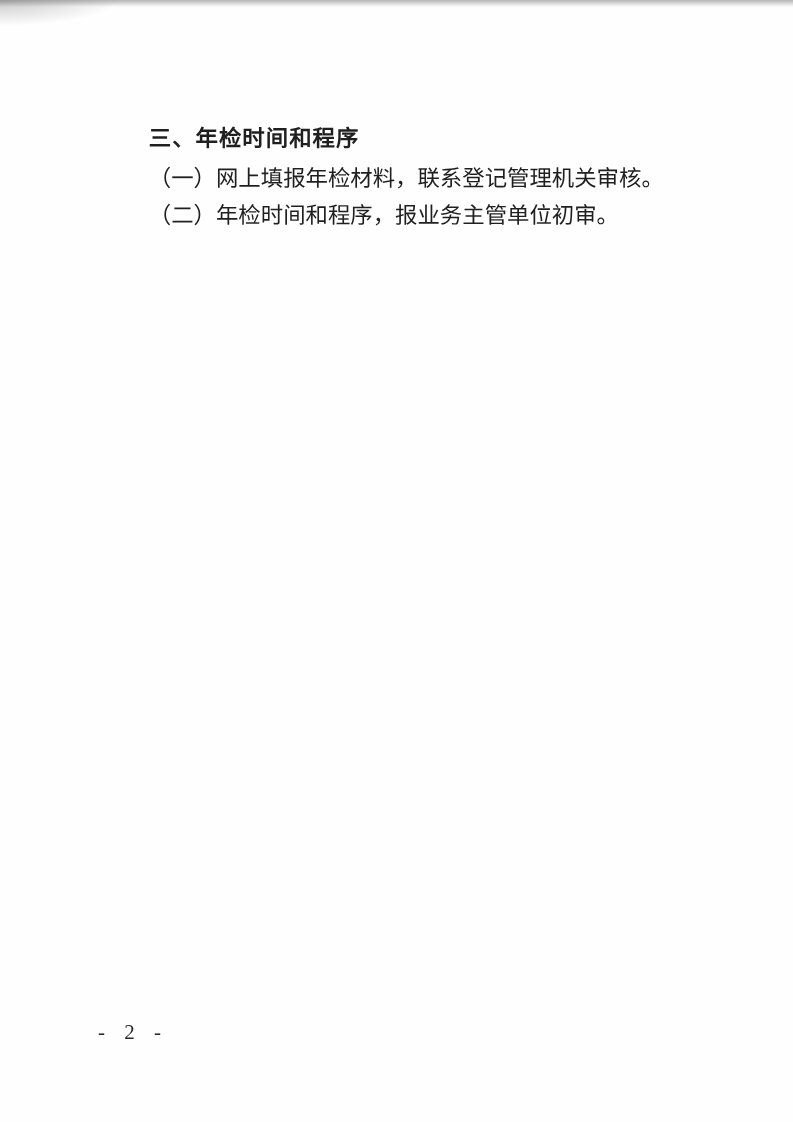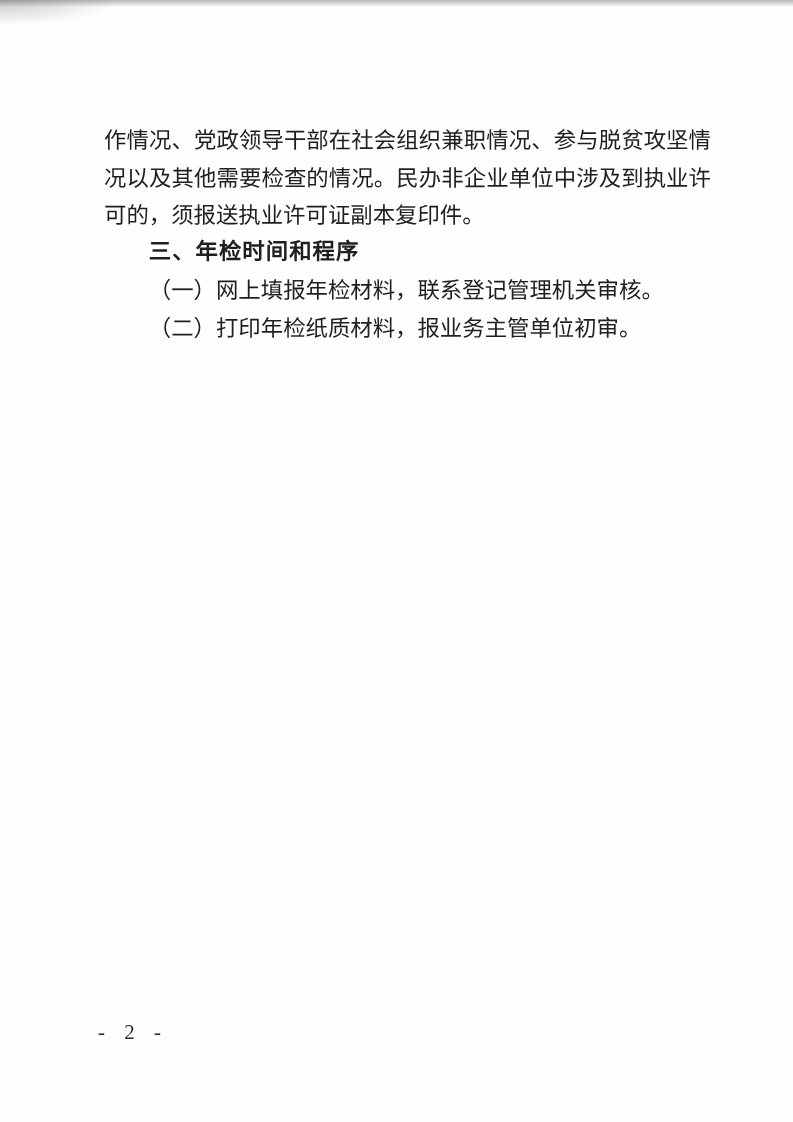--- a/index.html
+++ b/index.html
@@ -74,21 +74,20 @@
 </style>
 </head>
 <body>
 
 <div class="page">
 
   <div class="scan-shadow-top"></div>
   <div class="scan-shadow-topleft"></div>
 
   <div class="document-body">
-    <p class="continued">作情况、党政领导干部在社会组织兼职情况、参与脱贫攻坚情况以及其他需要检查的情况。民办非企业单位中涉及到执业许可的，须报送执业许可证副本复印件。</p>
     <p class="heading-hei">三、年检时间和程序</p>
     <p class="heading-kai">（一）网上填报年检材料，联系登记管理机关审核。</p>
-    <p class="heading-kai">（二）打印年检纸质材料，报业务主管单位初审。</p>
+    <p class="heading-kai">（二）年检时间和程序，报业务主管单位初审。</p>
   </div>
 
   <div class="page-number">- 2 -</div>
 
 </div>
 
 </body></html>

